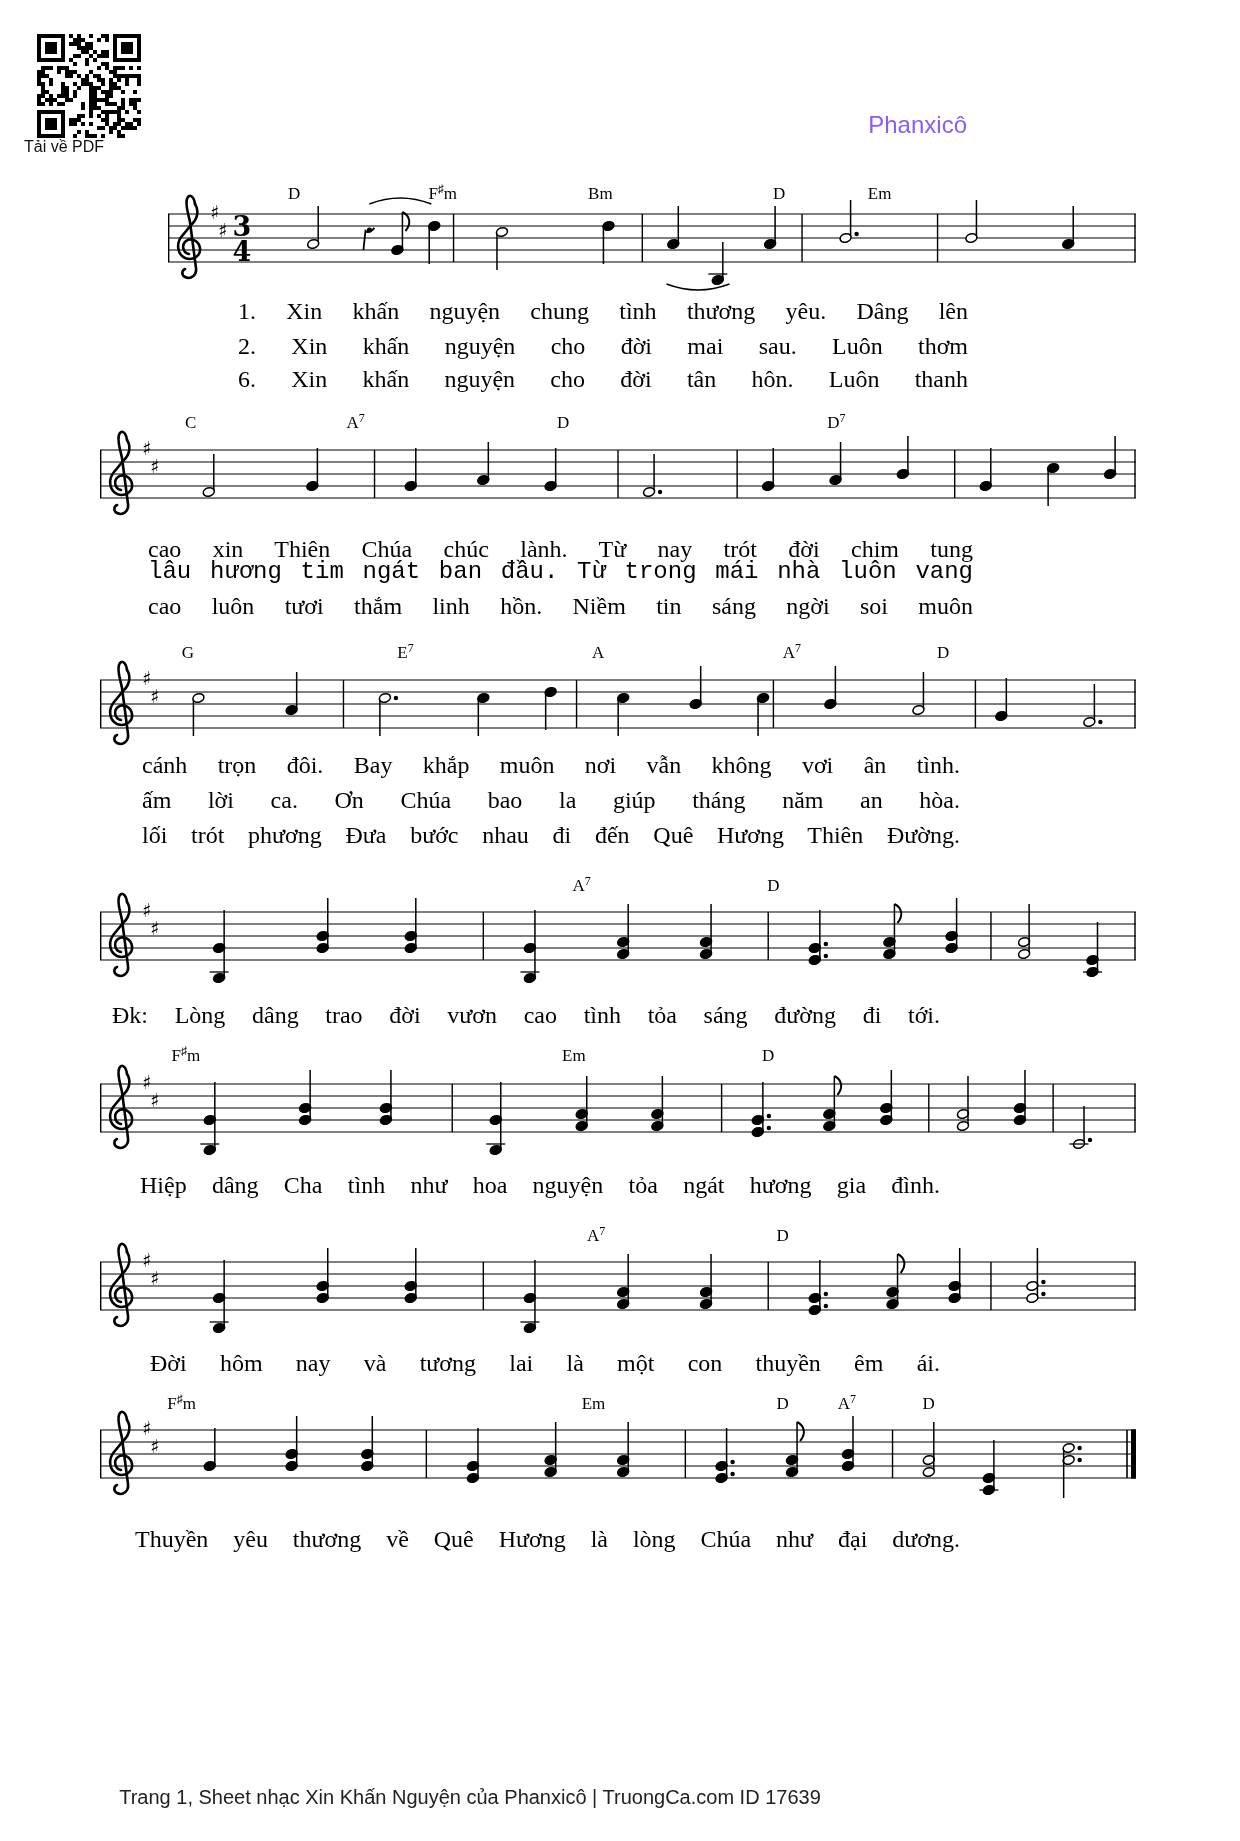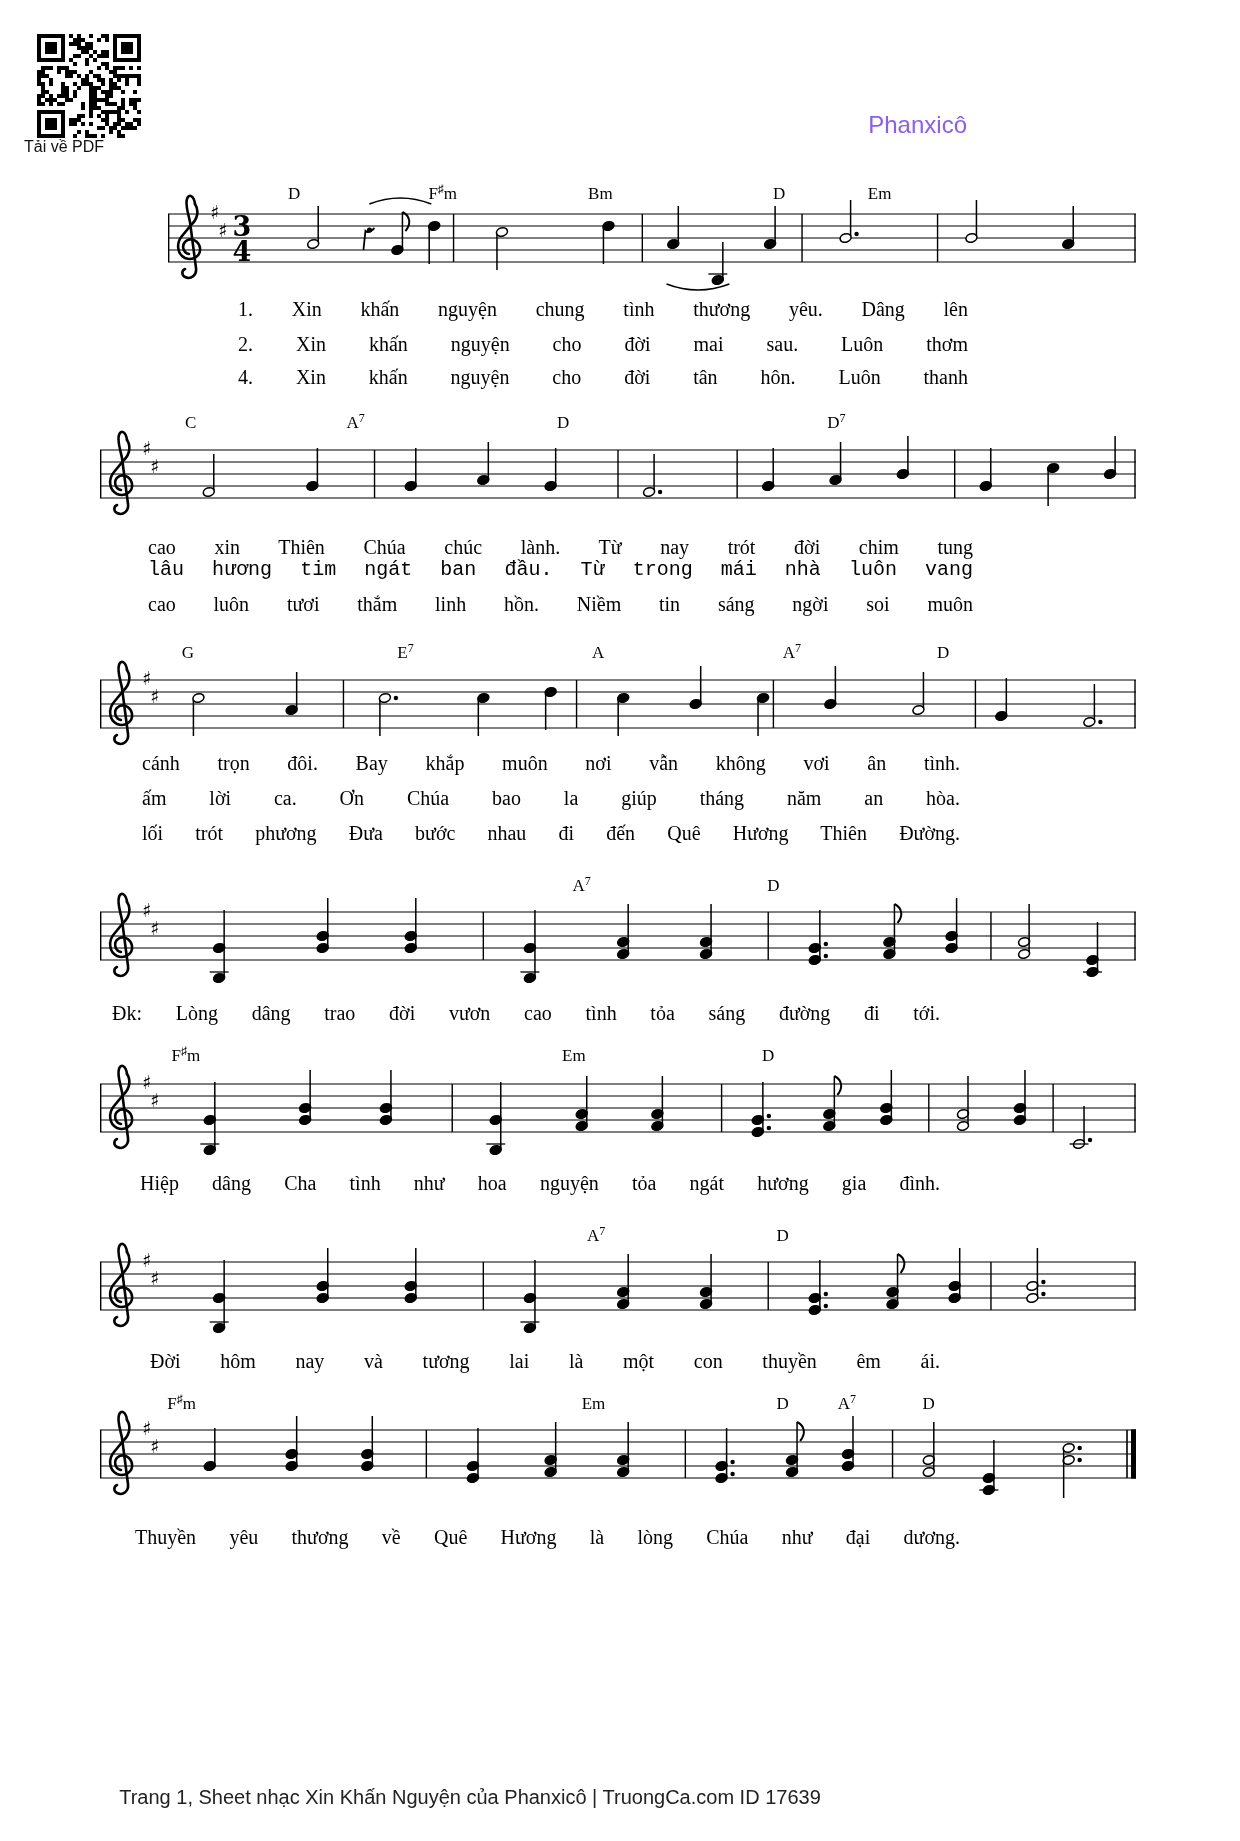--- a/index.html
+++ b/index.html
@@ -7,21 +7,21 @@
         font-family:"Liberation Serif",serif;color:#111;overflow:hidden;}
   .qr-block{position:absolute;left:37px;top:34px;width:130px;}
   .qr-caption{position:absolute;left:24px;top:138px;width:150px;font-family:"Liberation Sans",sans-serif;
               font-size:16px;color:#111;}
   .title{position:absolute;left:0;right:0;top:22px;text-align:center;
          font-family:"DejaVu Serif",serif;font-weight:bold;font-size:58px;letter-spacing:1px;color:#000;}
   .composer{position:absolute;right:273px;top:104px;font-family:"Liberation Sans",sans-serif;
             font-size:24px;color:#8b5cf6;margin-top:7px;}
   .chord{position:absolute;font-family:"Liberation Serif",serif;font-size:17px;color:#000;white-space:nowrap;}
   .chord .sup{font-size:12px;position:relative;top:-6px;}
-  .lyric{position:absolute;font-family:"Liberation Serif",serif;font-size:20px;color:#000;
+  .lyric{position:absolute;font-family:"Liberation Serif",serif;font-size:24px;color:#000;
          text-align:justify;text-align-last:justify;-moz-text-align-last:justify;white-space:normal;line-height:1.1;}
   .poem{position:absolute;left:480px;top:1578px;width:640px;text-align:center;
         font-family:"Liberation Serif",serif;font-size:24px;line-height:36px;color:#000;}
   .footer{position:absolute;left:70px;top:1786px;width:800px;text-align:center;
           font-family:"Liberation Sans",sans-serif;font-size:20px;color:#222;}
   svg{display:block;}
 </style>
 </head>
 <body>
 
@@ -337,21 +337,21 @@
         </g>
         <g>
           <ellipse cx="900.24" cy="70" rx="5.6" ry="4.1" transform="rotate(-18 900.24 70)" fill="#000" stroke="#000" stroke-width="1.6"></ellipse>
           <line x1="905.24" y1="68" x2="905.24" y2="32" stroke="#000" stroke-width="1.5"></line>
         </g>
         <path d="M201.344 30 Q 232.32 18 263.296 30" fill="none" stroke="#000" stroke-width="1.6"></path>
         <path d="M498.52000000000004 110 Q 529.98 122 561.4399999999999 110" fill="none" stroke="#000" stroke-width="1.6"></path>
       </svg>
       <div class="lyric" style="left: 238px; top: 298px; width: 730px;">1. Xin khấn nguyện chung tình thương yêu. Dâng lên</div>
       <div class="lyric" style="left: 238px; top: 333px; width: 730px;">2. Xin khấn nguyện cho đời mai sau. Luôn thơm</div>
-      <div class="lyric" style="left: 238px; top: 366px; width: 730px;">4. Xin khấn nguyện cho đời tân hôn. Luôn thanh</div>
+      <div class="lyric" style="left: 238px; top: 366px; width: 730px;">6. Xin khấn nguyện cho đời tân hôn. Luôn thanh</div>
       <div class="chord" style="left: 184.952px; top: 413px;">C</div>
       <div class="chord" style="left: 346.568px; top: 413px;">A<span class="sup">7</span></div>
       <div class="chord" style="left: 556.876px; top: 413px;">D</div>
       <div class="chord" style="left: 827.272px; top: 413px;">D<span class="sup">7</span></div>
       <svg width="1036" height="132" viewBox="0 0 1036 132" style="position: absolute; left: 100px; top: 410px;">
         <line x1="0" y1="40" x2="1036" y2="40" stroke="#000" stroke-width="1.2"></line>
         <line x1="0" y1="52" x2="1036" y2="52" stroke="#000" stroke-width="1.2"></line>
         <line x1="0" y1="64" x2="1036" y2="64" stroke="#000" stroke-width="1.2"></line>
         <line x1="0" y1="76" x2="1036" y2="76" stroke="#000" stroke-width="1.2"></line>
         <line x1="0" y1="88" x2="1036" y2="88" stroke="#000" stroke-width="1.2"></line>

